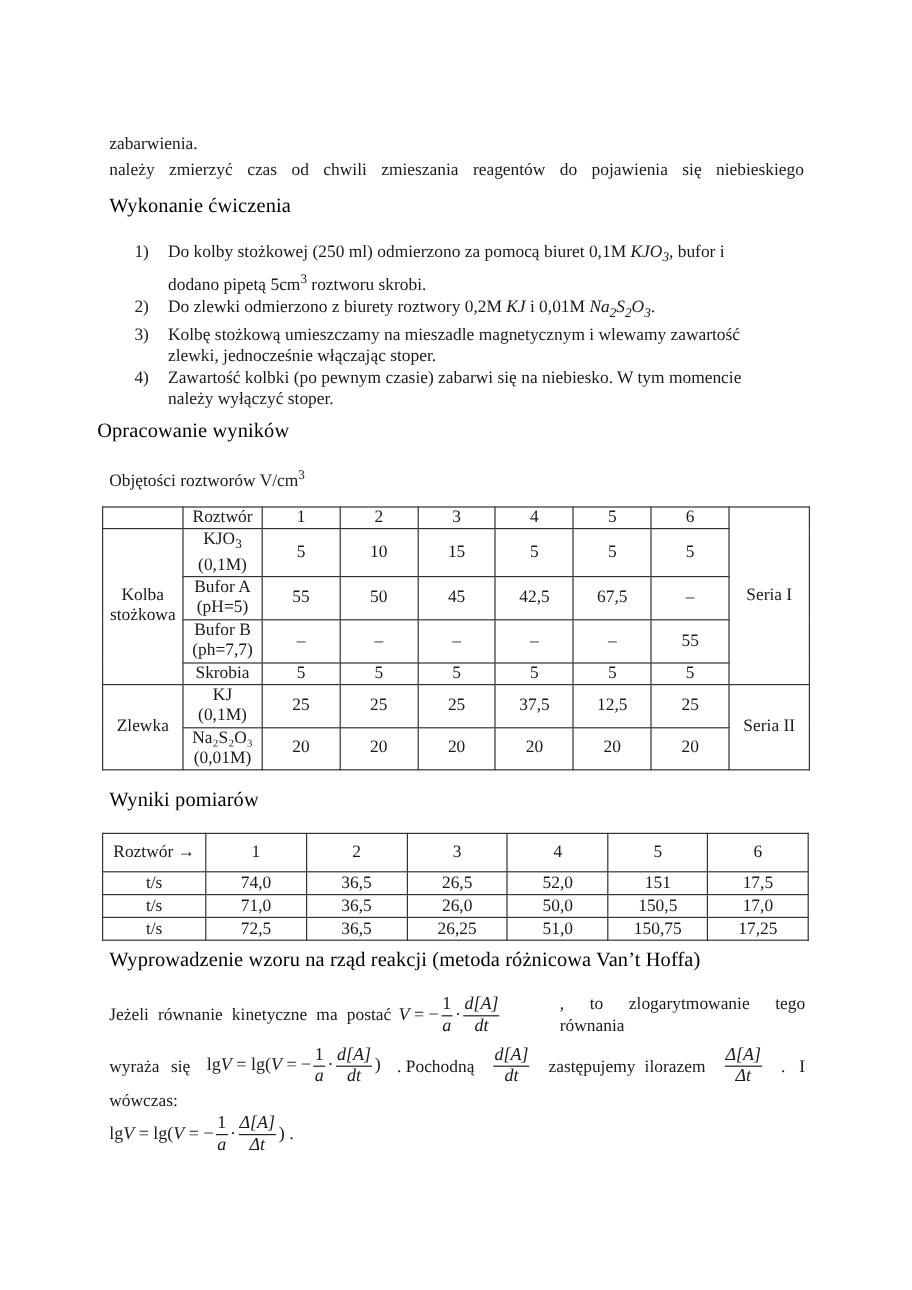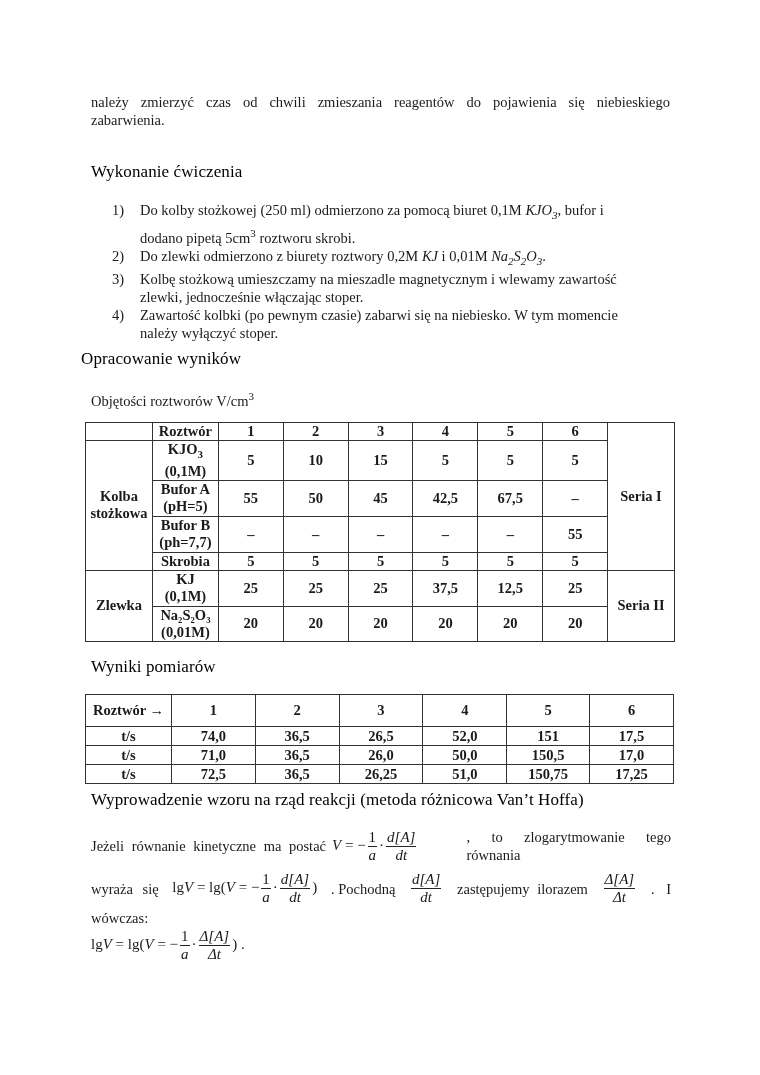--- a/index.html
+++ b/index.html
@@ -1,27 +1,27 @@
 <!DOCTYPE html>
 <html><head>
 <meta charset="utf-8">
 <style>
   html, body { margin: 0; padding: 0; background: #ffffff; }
   body { width: 760px; height: 1075px; position: relative; overflow: hidden;
          font-family: "Liberation Serif", serif; color: #1a1a1a; }
   .abs { position: absolute; }
   .p { font-size: 14.5px; line-height: 18px; }
-  .just { text-align: justify; text-align-last: justify; }
+  .just { text-align: justify; text-align-last: justify; margin-top: 40px; }
   .h { font-size: 17px; font-family: "Liberation Serif", serif; color: #000000; letter-spacing: 0.1px; }
   .mi { font-style: italic; font-family: "Liberation Serif", serif; }
   .sm { font-size: 11px; }
   ol.steps { margin: 0; padding: 0; list-style: none; }
   ol.steps li { position: relative; padding-left: 28px; font-size: 14.5px; line-height: 18px; }
   ol.steps li .num { position: absolute; left: 0; top: 0; }
-  table { border-collapse: collapse; position: absolute; font-size: 14.5px; font-weight: bold; }
+  table { border-collapse: collapse; position: absolute; font-size: 14.5px; }
   td { border: 1px solid #333; text-align: center; vertical-align: middle; padding: 0; line-height: 17px; }
   .frac { display: inline-block; vertical-align: middle; text-align: center; margin: 0 2px; }
   .frac > span { display: block; line-height: 17px; }
   .frac .num { border-bottom: 1px solid #222; padding: 0 1px; }
   .eq { font-size: 15px; }
 </style>
 </head>
 <body>
 
 <div class="abs p just" style="left:91px; top:93px; width:579px;">należy zmierzyć czas od chwili zmieszania reagentów do pojawienia się niebieskiego</div>

